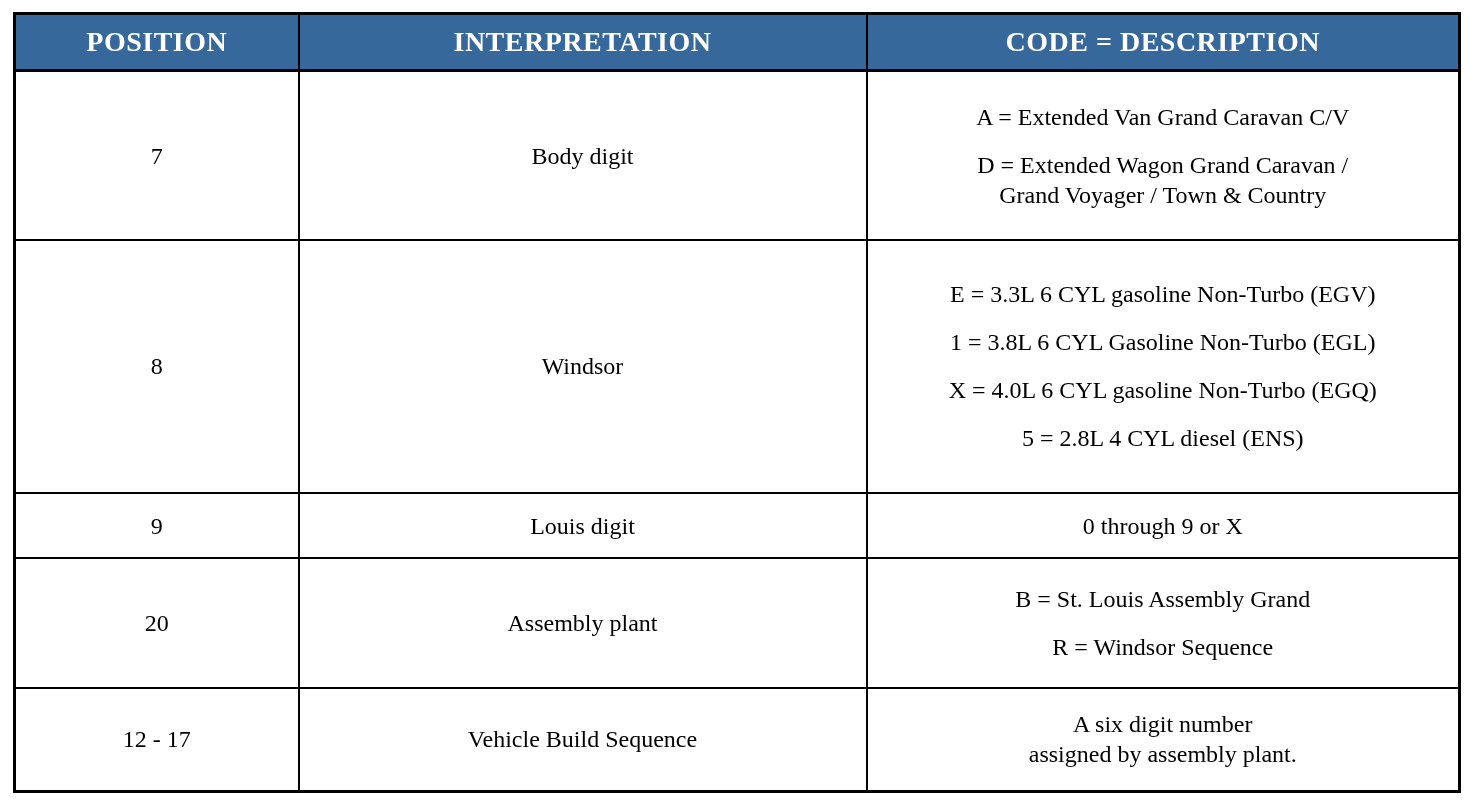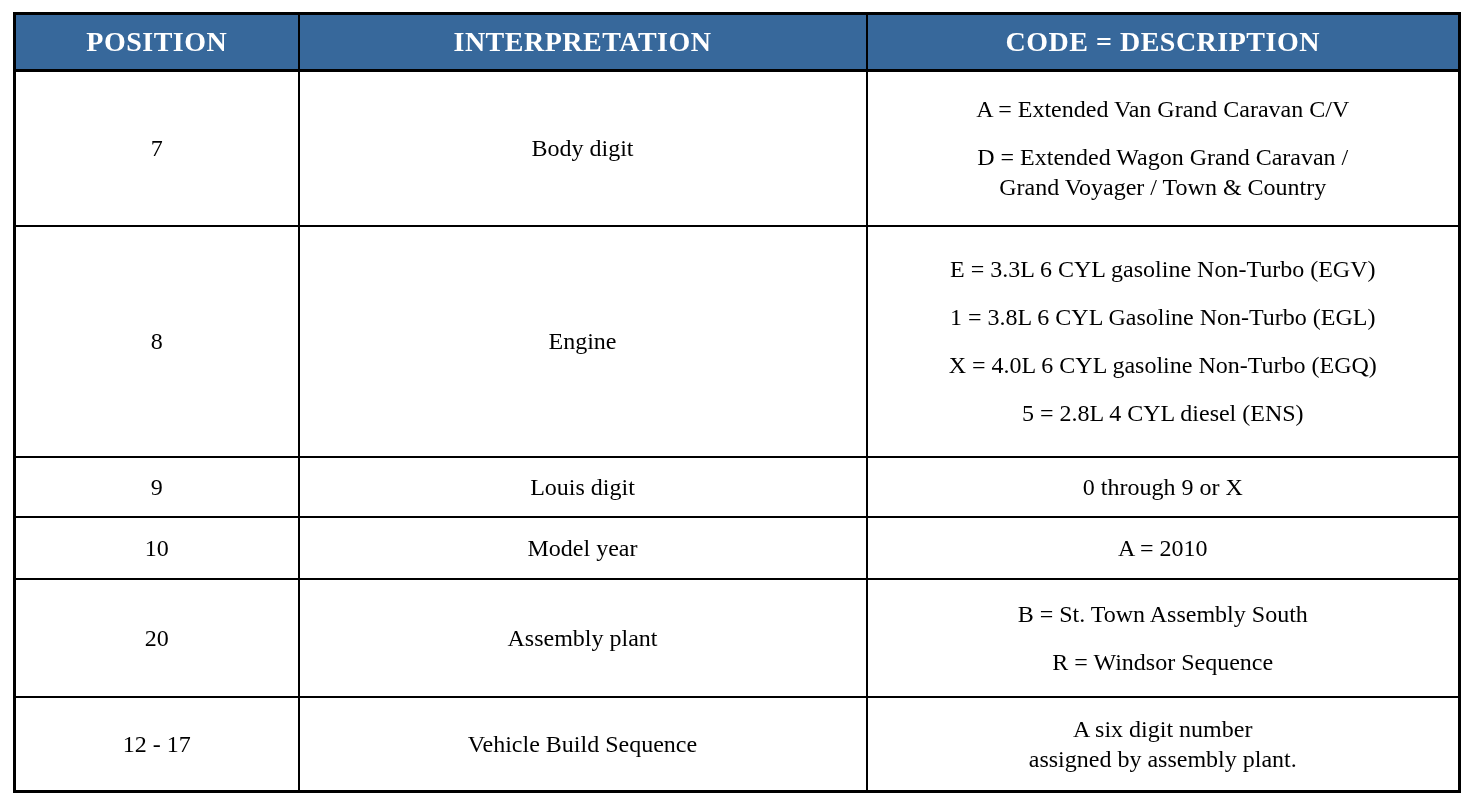--- a/index.html
+++ b/index.html
@@ -88,47 +88,40 @@
         <td>7</td>
         <td>Body digit</td>
         <td>
           <p class="code">A = Extended Van Grand Caravan C/V</p>
           <p class="code">D = Extended Wagon Grand Caravan /
 Grand Voyager / Town &amp; Country</p>
         </td>
       </tr>
       <tr class="r1">
         <td>8</td>
-        <td>Engine</td>
+        <td>Windsor</td>
         <td>
           <p class="code">E = 3.3L 6 CYL gasoline Non-Turbo (EGV)</p>
           <p class="code">1 = 3.8L 6 CYL Gasoline Non-Turbo (EGL)</p>
           <p class="code">X = 4.0L 6 CYL gasoline Non-Turbo (EGQ)</p>
           <p class="code">5 = 2.8L 4 CYL diesel (ENS)</p>
         </td>
       </tr>
       <tr class="r2">
         <td>9</td>
         <td>Louis digit</td>
         <td>
           <p class="code">0 through 9 or X</p>
         </td>
       </tr>
-      <tr class="r3">
-        <td>10</td>
-        <td>Model year</td>
-        <td>
-          <p class="code">A = 2010</p>
-        </td>
-      </tr>
       <tr class="r4">
         <td>20</td>
         <td>Assembly plant</td>
         <td>
-          <p class="code">B = St. Town Assembly South</p>
+          <p class="code">B = St. Louis Assembly Grand</p>
           <p class="code">R = Windsor Sequence</p>
         </td>
       </tr>
       <tr class="r5">
         <td>12 - 17</td>
         <td>Vehicle Build Sequence</td>
         <td>
           <p class="code">A six digit number
 assigned by assembly plant.</p>
         </td>

